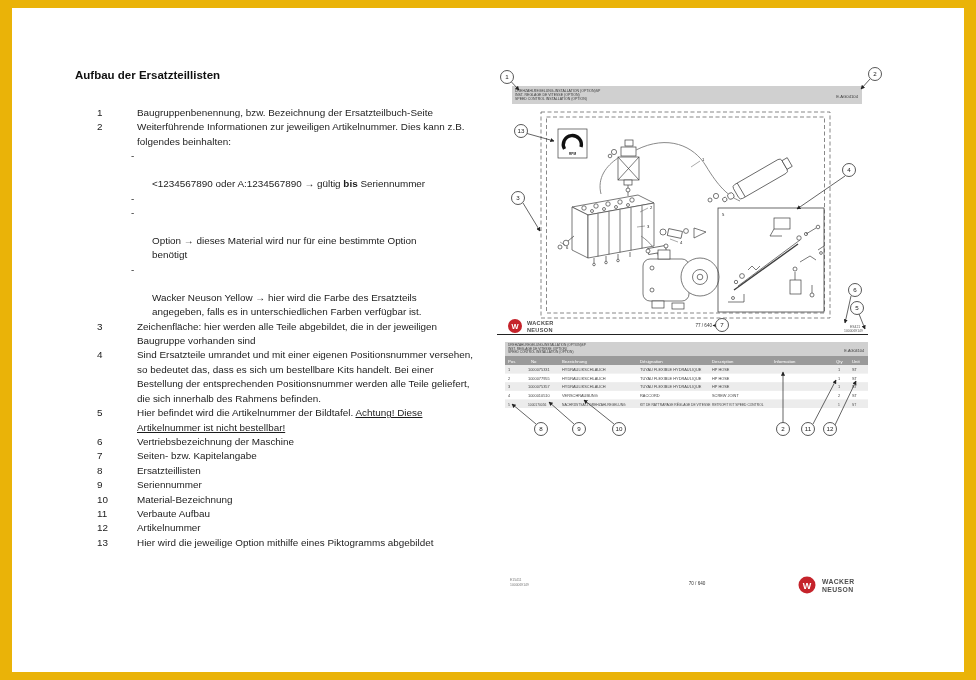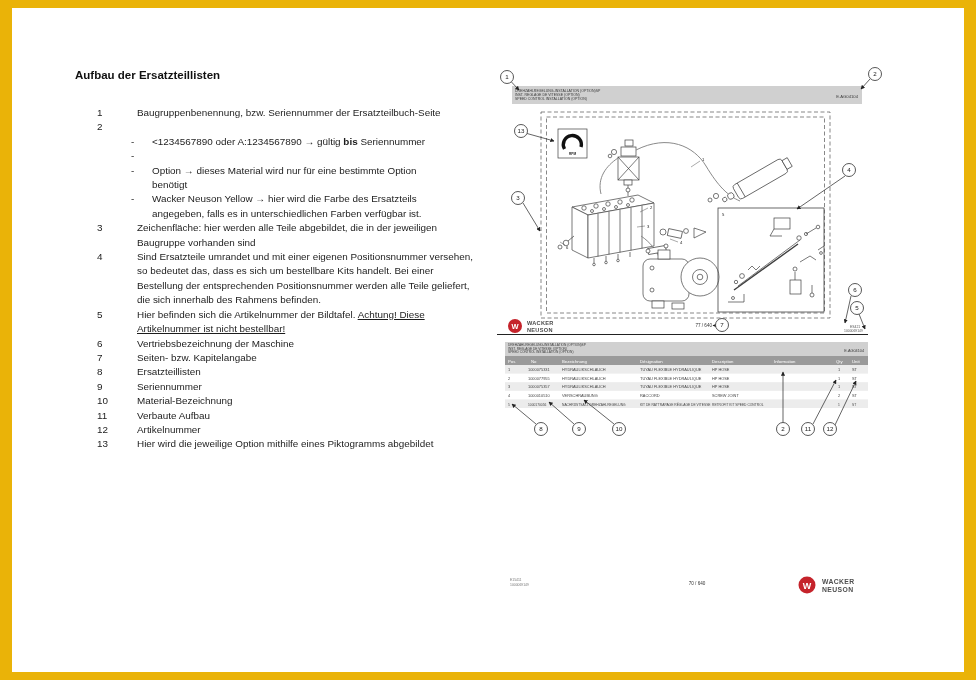--- a/index.html
+++ b/index.html
@@ -8,21 +8,21 @@
   .page{position:absolute;left:12px;top:8px;width:952px;height:664px;background:#ffffff;}
   
   .left-col{position:absolute;left:63px;top:61px;width:430px;color:#1c1c1c;}
   .doc-title{margin:0;font-size:11.5px;font-weight:bold;line-height:13px;color:#111;}
   .items{margin:24px 0 0 0;padding:0;font-size:9.9px;line-height:14.4px;}
   .item{display:flex;}
   .item .num{margin-left:22px;width:40px;flex:none;}
   .item .txt{width:344px;flex:none;}
   .sub{display:flex;}
   .sub .dash{margin-left:56px;width:21px;flex:none;}
-  .sub .txt2{width:302px;flex:none;}
+  .sub .txt2{width:302px;flex:none;margin-top:28px;}
   .bold{font-weight:bold;}
   .ul{text-decoration:underline;}
   
   .plate-svg{position:absolute;left:0;top:0;width:976px;height:680px;pointer-events:none;}
   .plate-svg text{font-family:"Liberation Sans",sans-serif;}
   .t-micro{font-size:3.5px;fill:#3a3a3a;}
   .t-micro2{font-size:3.2px;fill:#3a3a3a;}
   .t-code{font-size:4.2px;fill:#3a3a3a;}
   .t-code2{font-size:3.8px;fill:#3a3a3a;}
   .t-col{font-size:4.3px;fill:#ffffff;}
@@ -51,25 +51,26 @@
 
 <div class="stage">
   <div class="page">
 
     <div class="left-col">
       <h1 class="doc-title">Aufbau der Ersatzteillisten</h1>
       <div class="items">
 
         <div class="item">
           <span class="num">1</span>
-          <span class="txt">Baugruppenbenennung, bzw. Seriennummer der Ersatzteilbuch-Seite</span>
+          <span class="txt">Baugruppenbenennung, bzw. Bezeichnung der Ersatzteilbuch-Seite</span>
         </div>
 
         <div class="item">
           <span class="num">2</span>
+          <span class="txt">Weiterführende Informationen zur jeweiligen Artikelnummer. Dies kann z.B. folgendes beinhalten:</span>
         </div>
 
         <div class="sub">
           <span class="dash">-</span>
           <span class="txt2"><span>&lt;1234567890 oder A:1234567890 → gültig </span><span class="bold">bis</span><span> Seriennummer</span></span>
         </div>
         <div class="sub">
           <span class="dash">-</span>
         </div>
         <div class="sub">
@@ -84,21 +85,21 @@
         <div class="item">
           <span class="num">3</span>
           <span class="txt">Zeichenfläche: hier werden alle Teile abgebildet, die in der jeweiligen Baugruppe vorhanden sind</span>
         </div>
         <div class="item">
           <span class="num">4</span>
           <span class="txt">Sind Ersatzteile umrandet und mit einer eigenen Positionsnummer versehen, so bedeutet das, dass es sich um bestellbare Kits handelt. Bei einer Bestellung der entsprechenden Positionsnummer werden alle Teile geliefert, die sich innerhalb des Rahmens befinden.</span>
         </div>
         <div class="item">
           <span class="num">5</span>
-          <span class="txt"><span>Hier befinden sich die Artikelnummer der Bildtafel. </span><span class="ul">Achtung! Diese Artikelnummer ist nicht bestellbar!</span></span>
+          <span class="txt"><span>Hier befindet wird die Artikelnummer der Bildtafel. </span><span class="ul">Achtung! Diese Artikelnummer ist nicht bestellbar!</span></span>
         </div>
         <div class="item">
           <span class="num">6</span>
           <span class="txt">Vertriebsbezeichnung der Maschine</span>
         </div>
         <div class="item">
           <span class="num">7</span>
           <span class="txt">Seiten- bzw. Kapitelangabe</span>
         </div>
         <div class="item">

